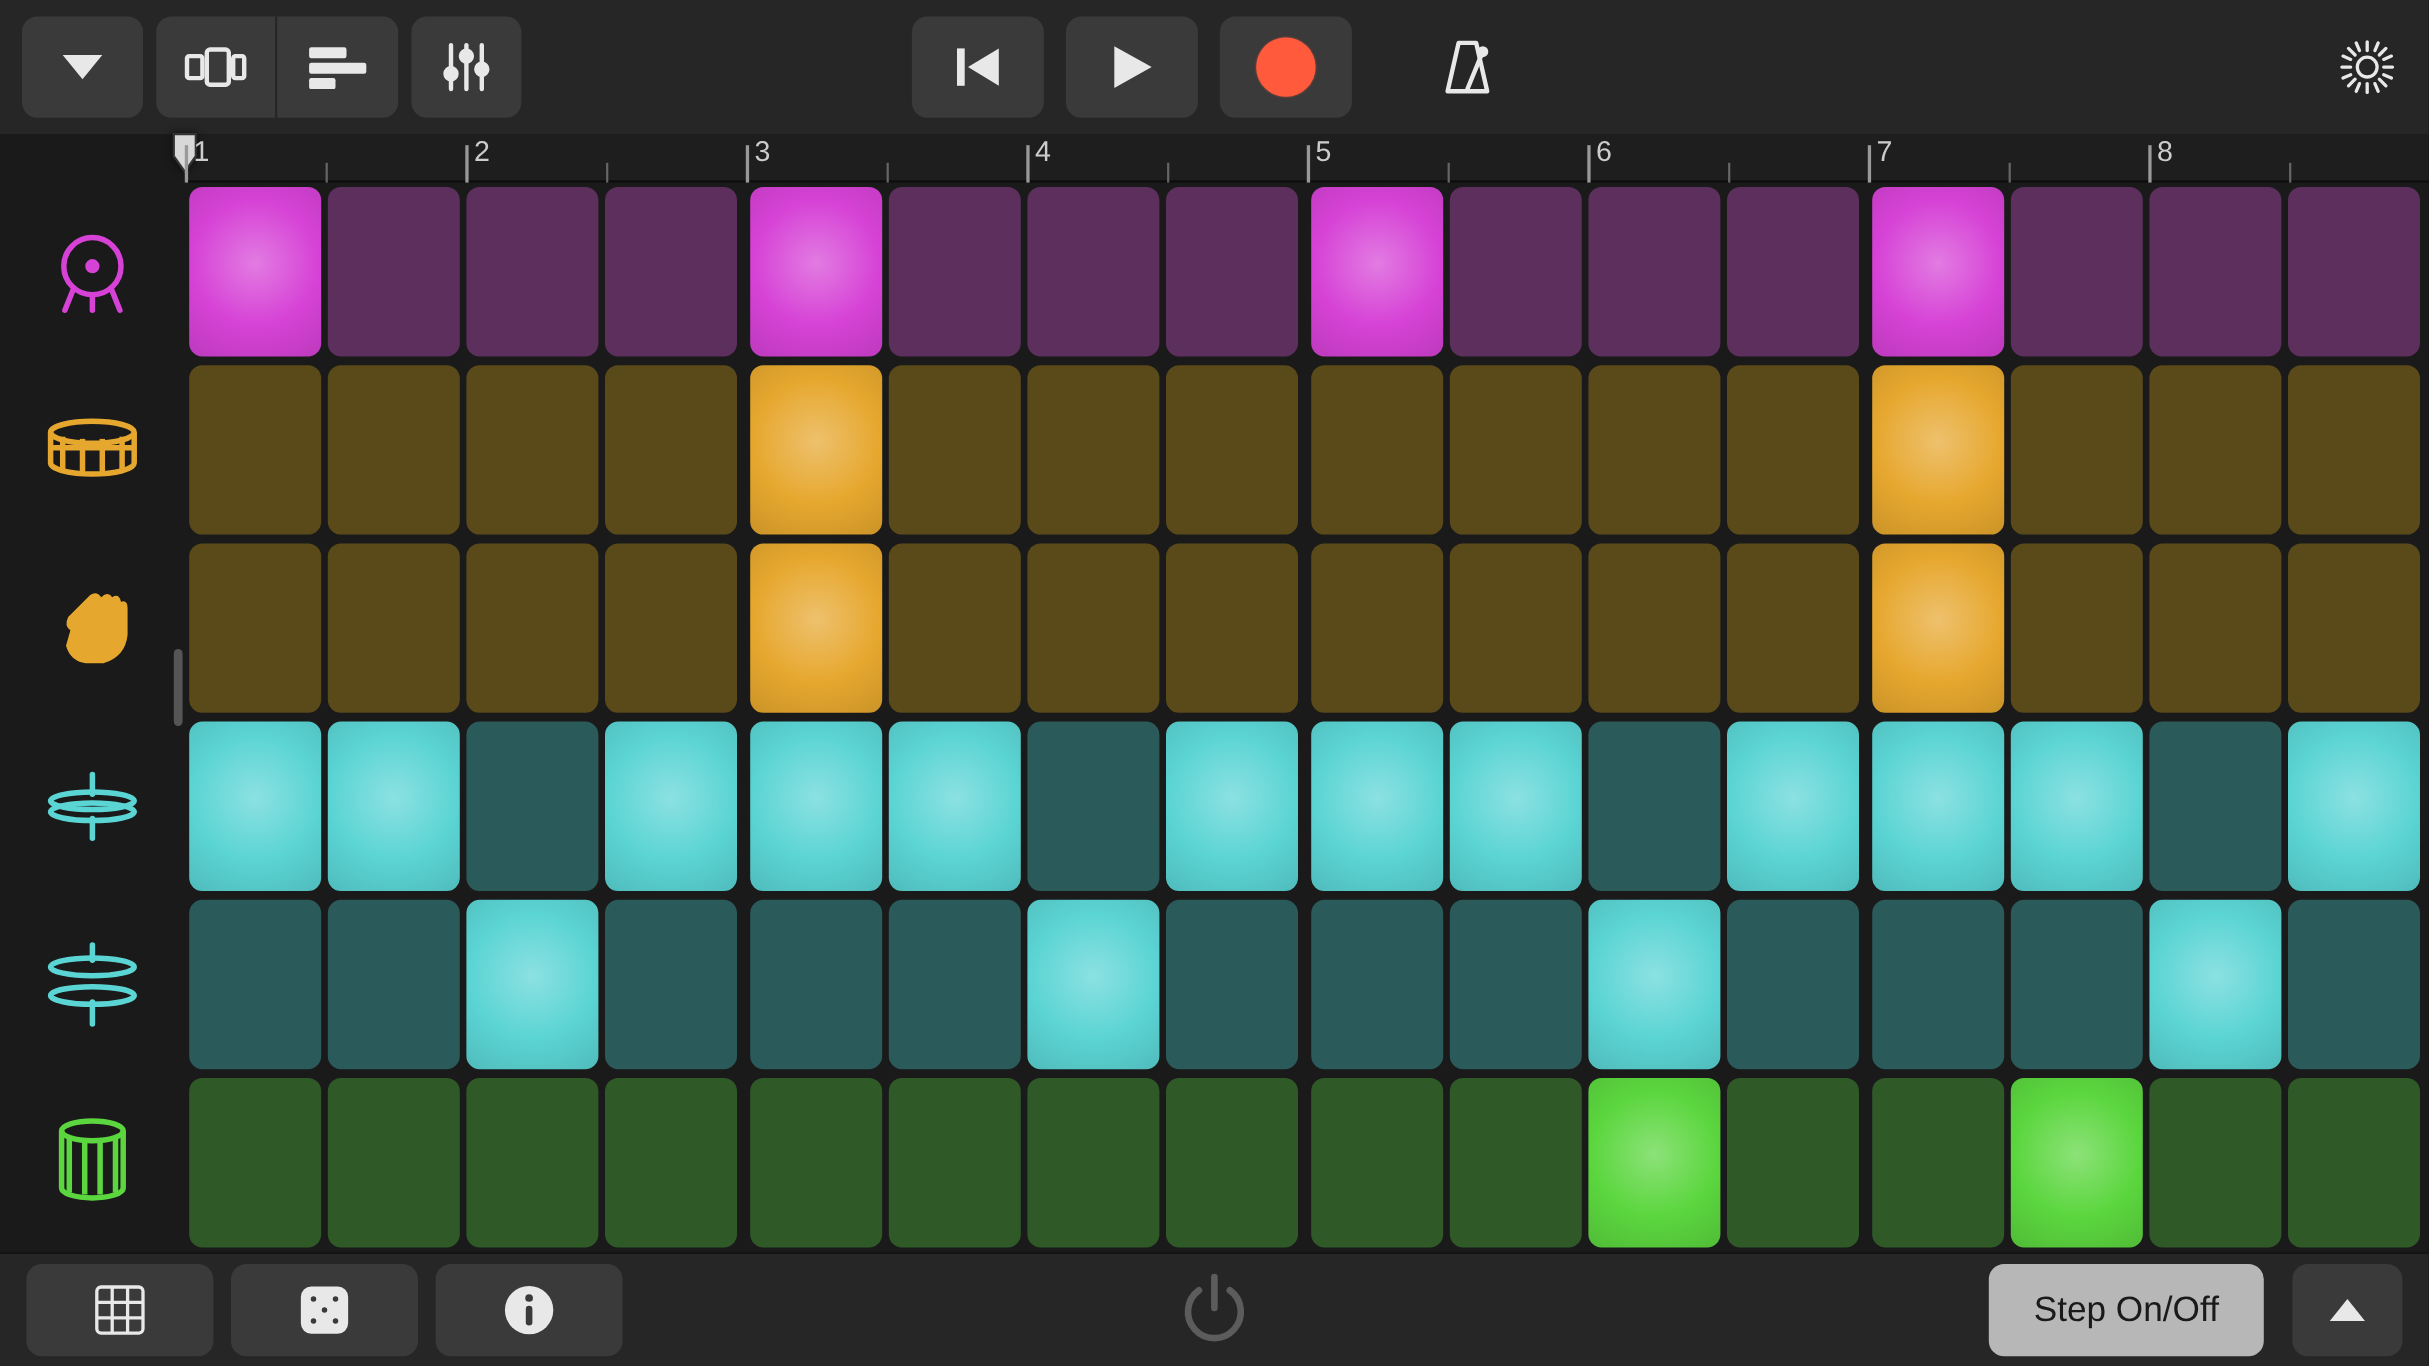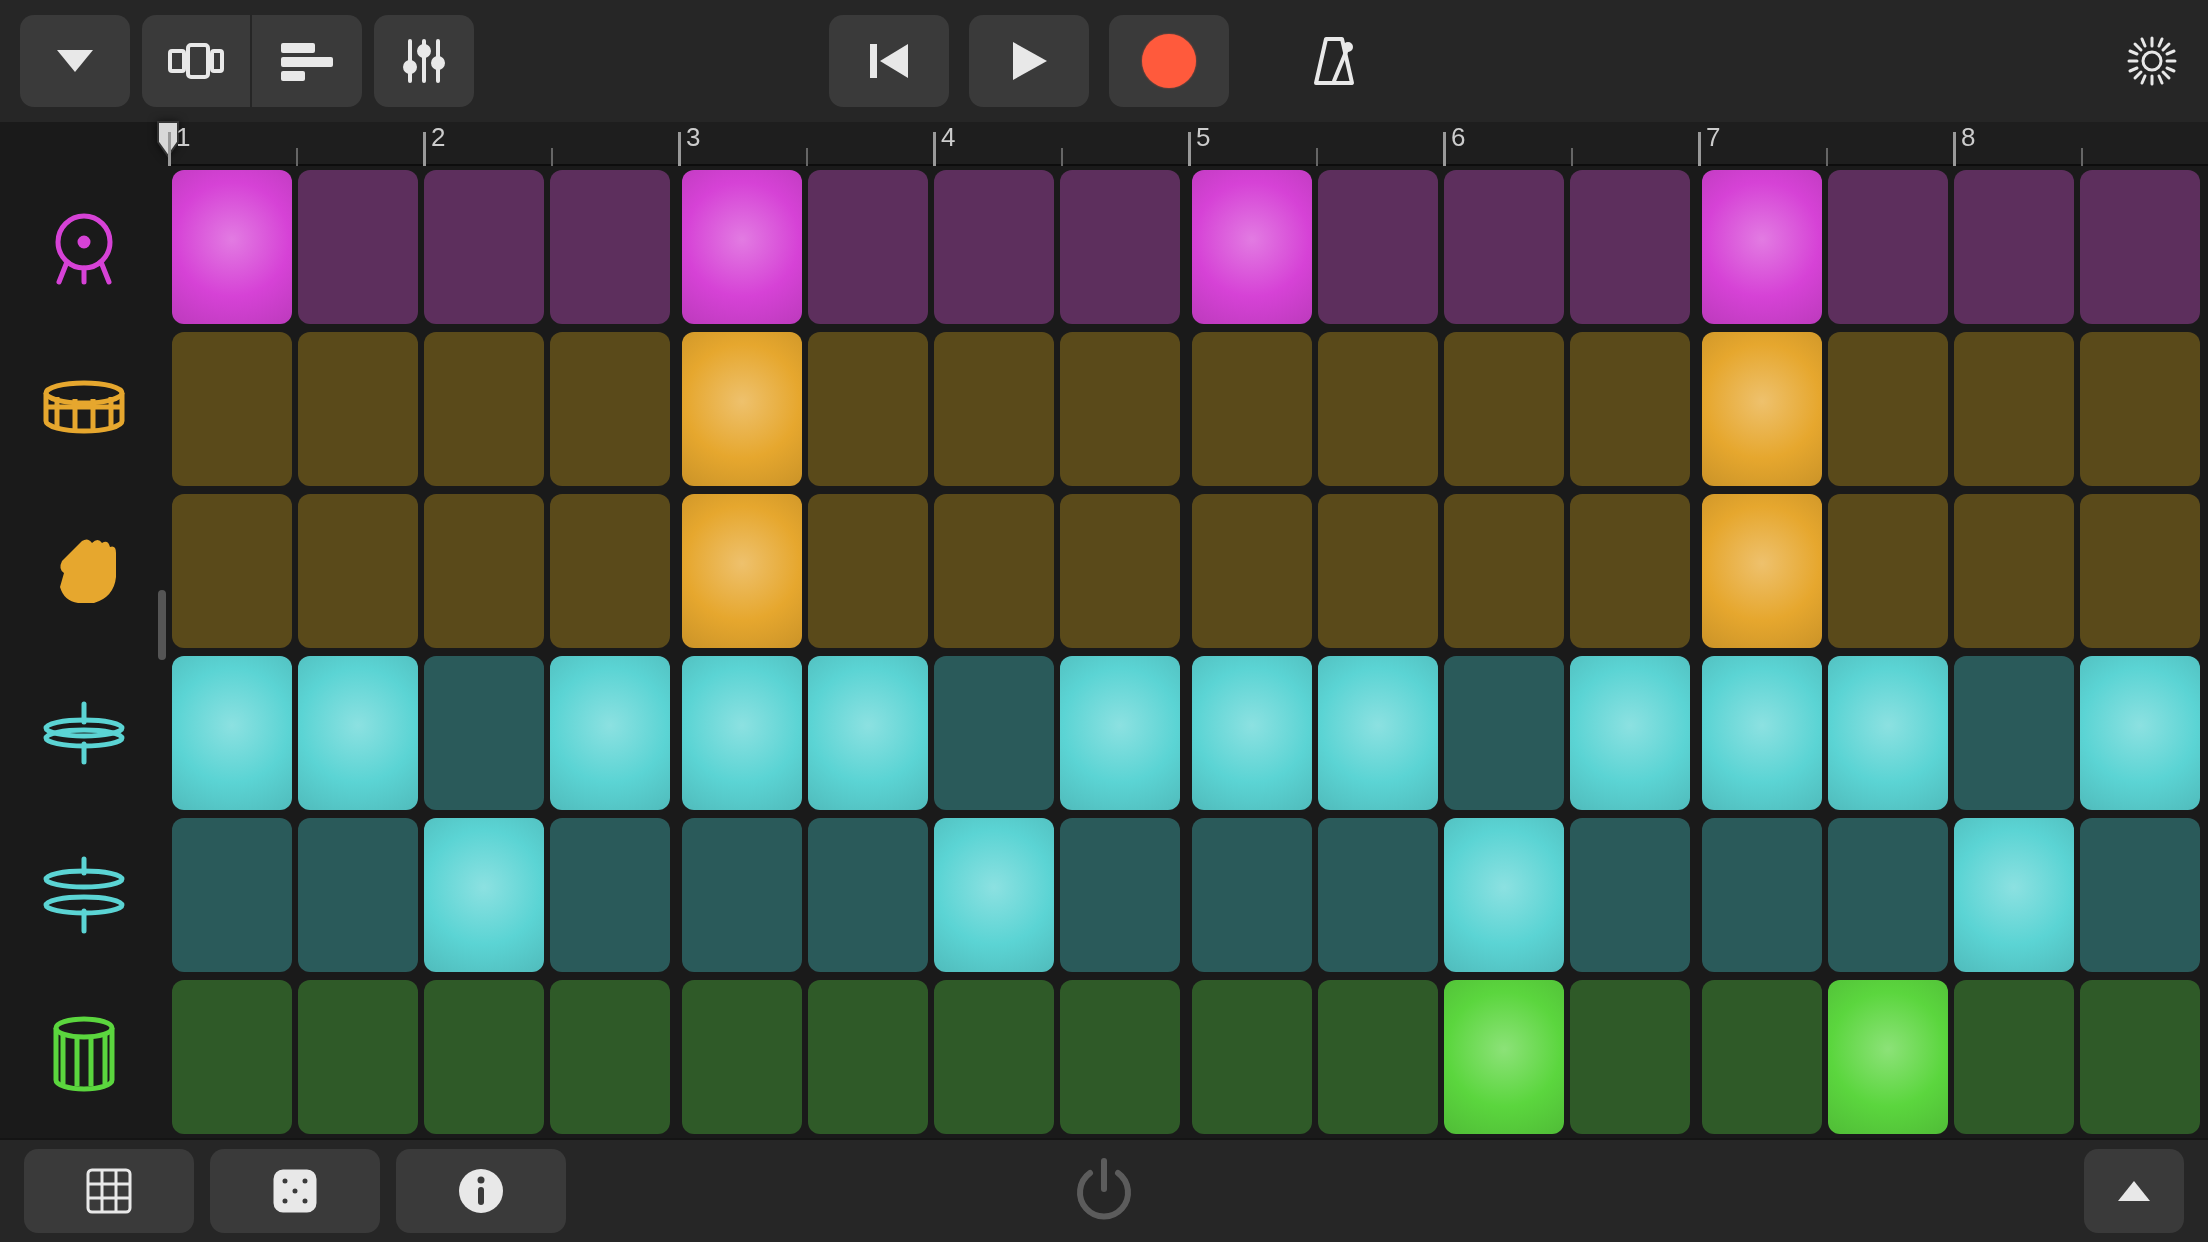--- a/index.html
+++ b/index.html
@@ -538,20 +538,24 @@
   </div>
 
   <div class="power">
     <svg width="76" height="76" viewBox="0 0 76 76" fill="none" stroke="#e8e8e8" stroke-width="6" stroke-linecap="round">
       <path d="M24 20 A 24 24 0 1 0 52 20"></path>
       <line x1="38" y1="8" x2="38" y2="36"></line>
     </svg>
   </div>
 
   <div class="mode-group">
+    <div class="mode-seg active">
+      <div class="two-line">Step
+On/Off</div>
+    </div>
   </div>
 
   <div class="arrow-up">
     <svg width="40" height="28" viewBox="0 0 40 28">
         <polygon points="20,4 36,24 4,24" fill="#e8e8e8"></polygon>
       </svg>
   </div>
 </div>
 
 </body></html>

